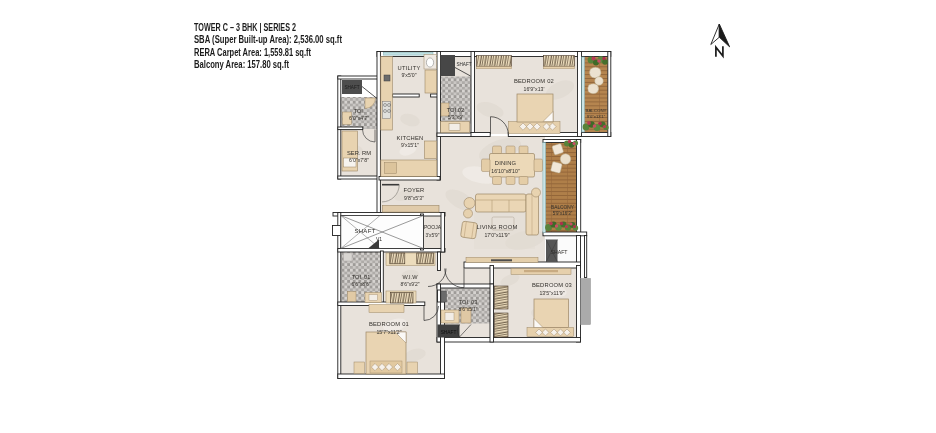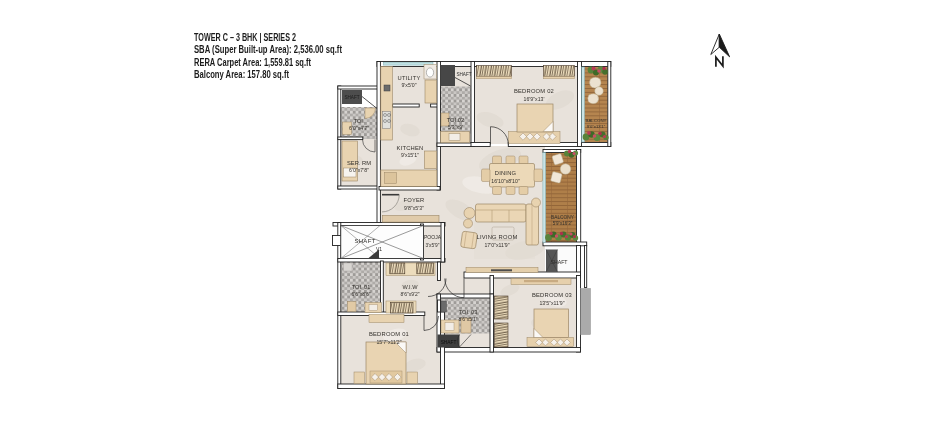--- a/index.html
+++ b/index.html
@@ -1,16 +1,16 @@
 <!DOCTYPE html>
 <html><head>
 <meta charset="utf-8">
 <style>
   html,body{margin:0;padding:0;background:#ffffff;}
-  .page{position:relative;width:936px;height:395px;background:#ffffff;overflow:hidden;margin-top:10px;}
+  .page{position:relative;width:936px;height:395px;background:#ffffff;overflow:hidden;}
   svg{display:block;}
   text{font-family:"Liberation Sans",sans-serif;-webkit-font-smoothing:antialiased;}
   *{-webkit-font-smoothing:antialiased;}
 </style>
 </head>
 <body>
 <div class="page">
 <svg width="936" height="433" viewBox="0 0 936 433">
 <defs>
   <pattern id="chk" width="5.6" height="5.6" patternUnits="userSpaceOnUse">

